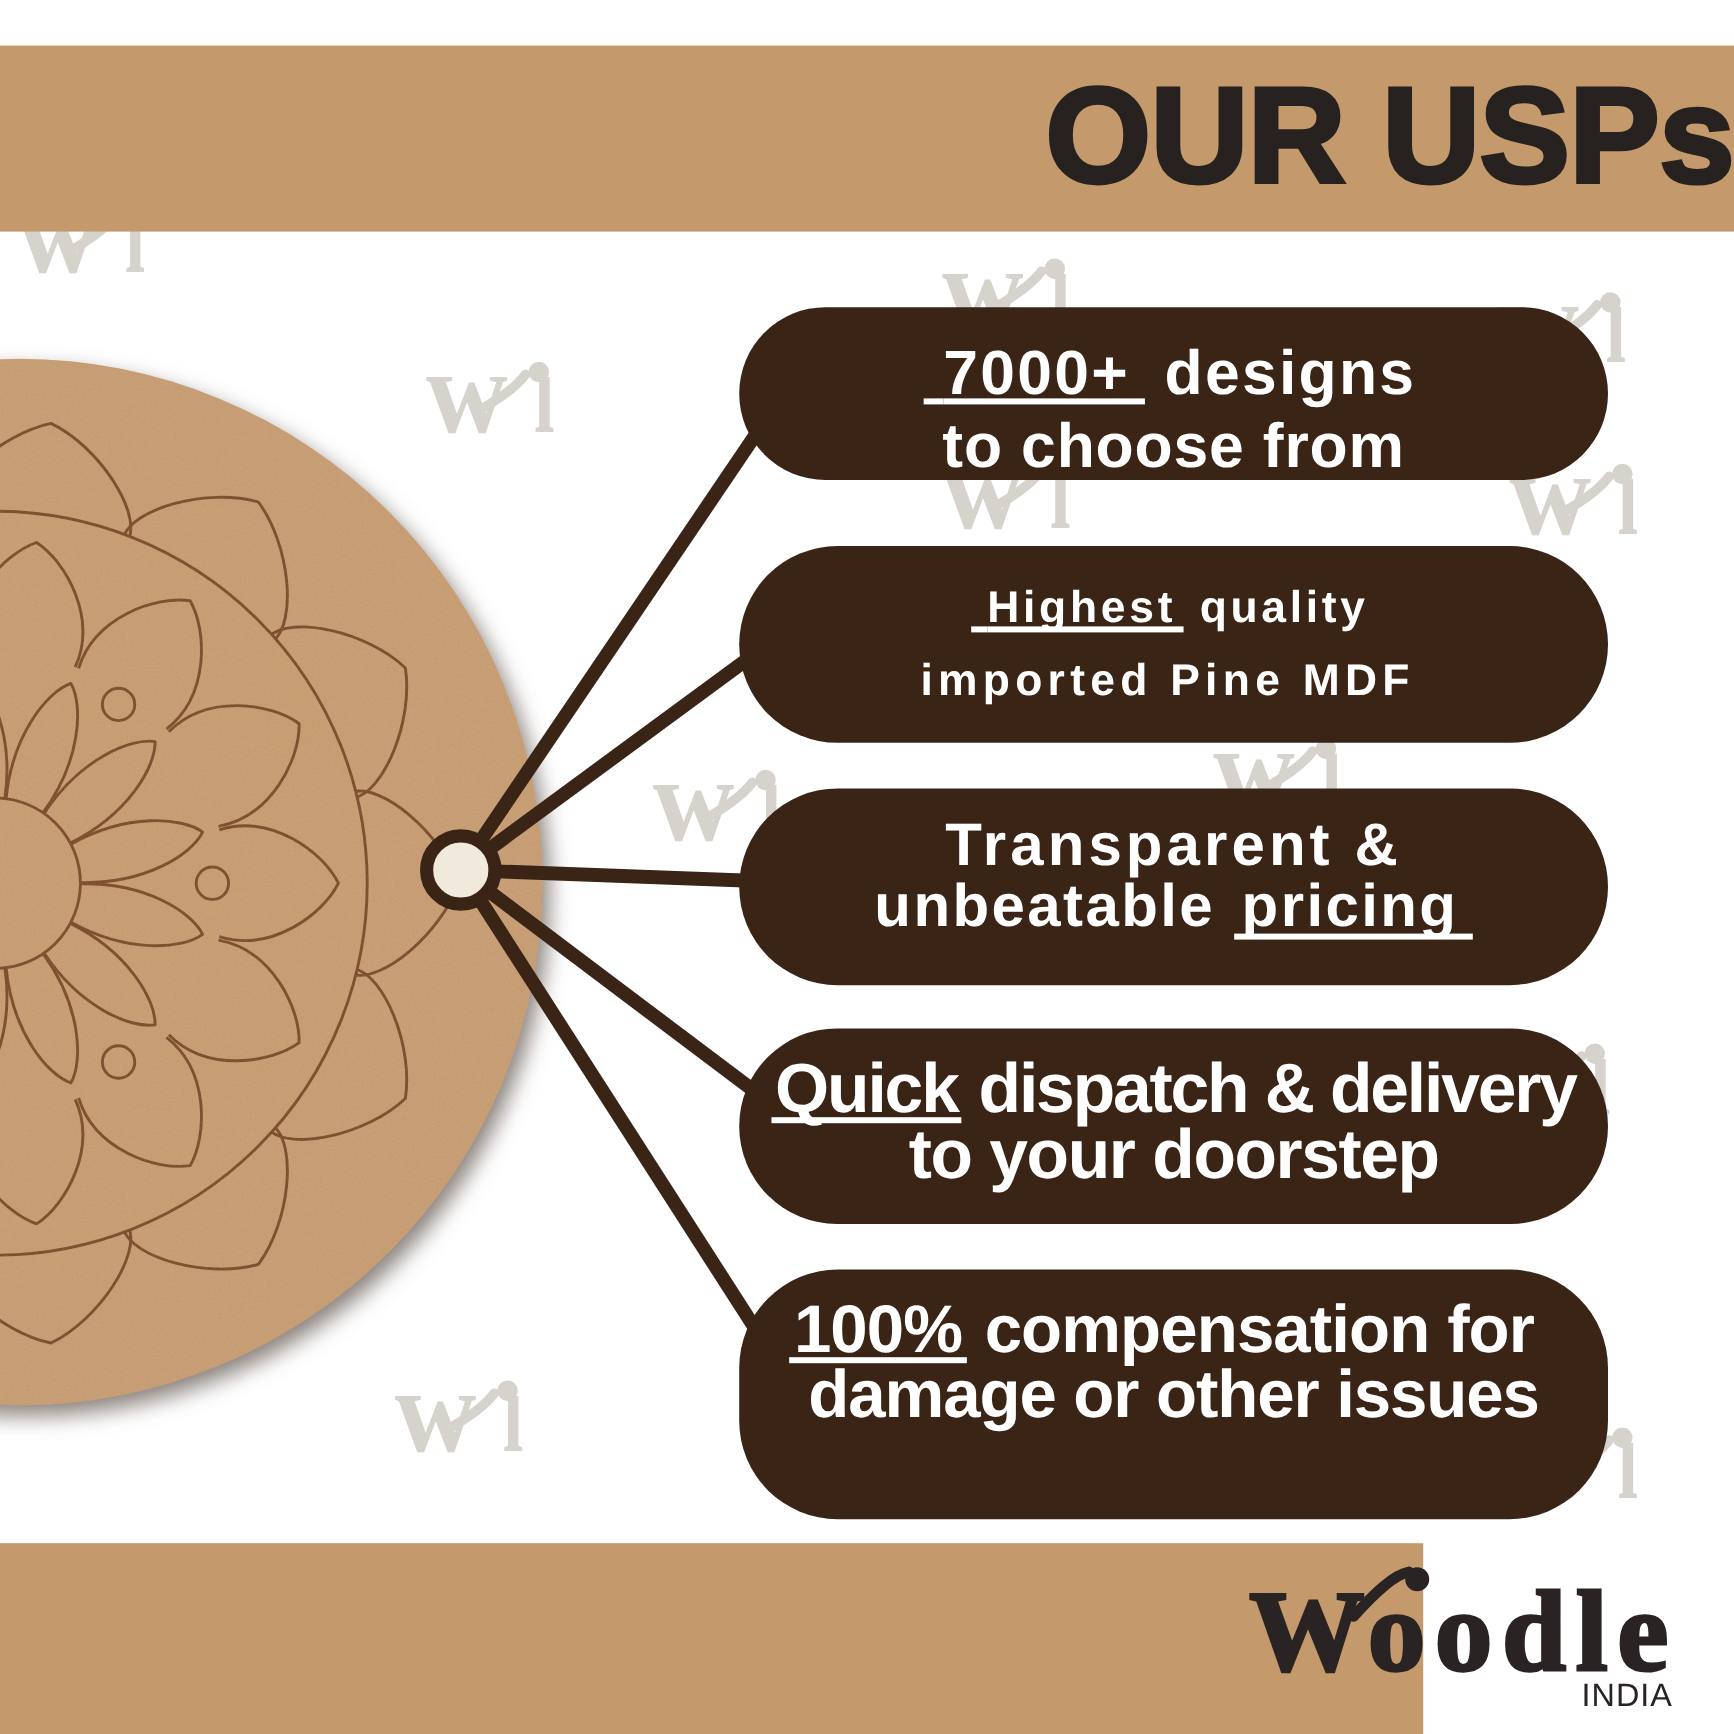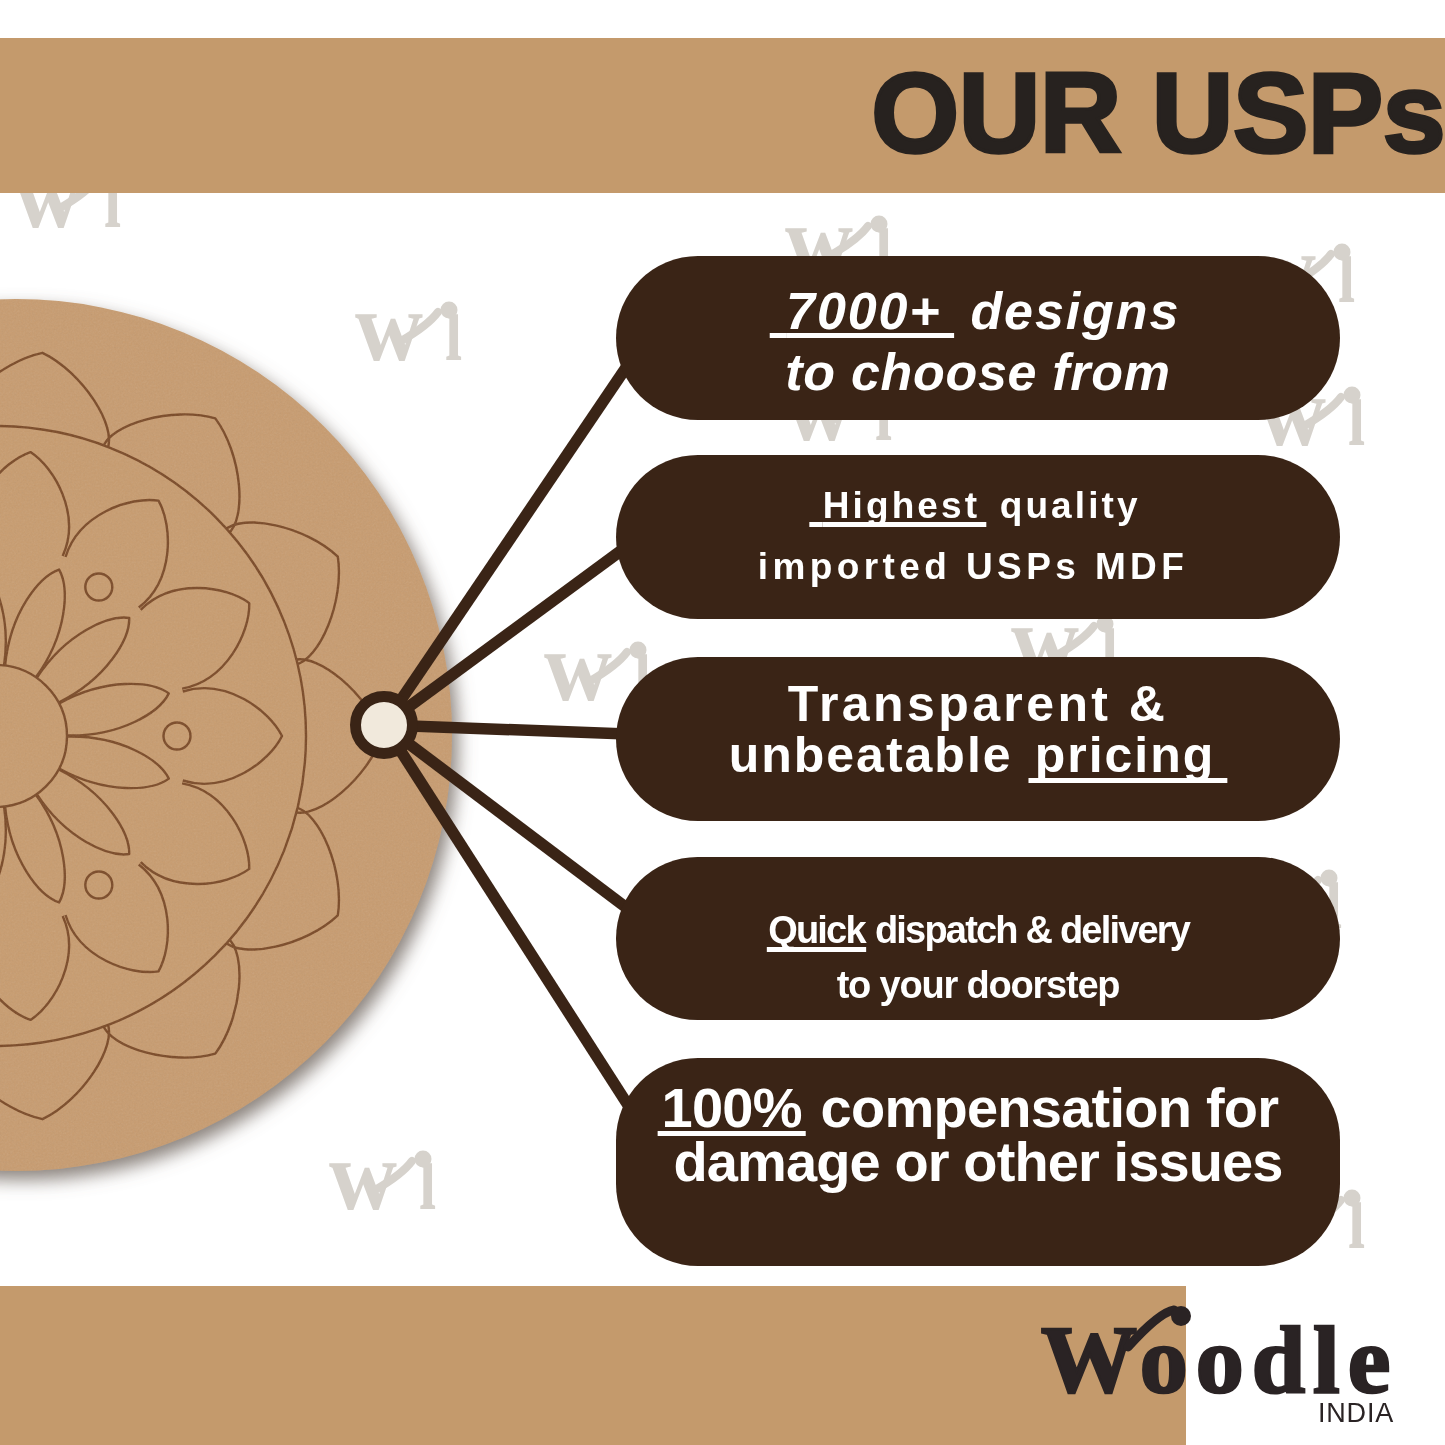--- a/index.html
+++ b/index.html
@@ -97,33 +97,33 @@
       <line x1="384" y1="725" x2="644" y2="1130"></line>
     </g>
 
     <circle cx="384" cy="725" r="28.5" fill="#f1e9dc" stroke="#3a2416" stroke-width="11"></circle>
   </svg>
 
   <div class="banner">
       <span>OUR USPs</span>
     </div>
 
-  <div class="pill" style="top:256px;height:164px;font-size:52px;line-height:61px;padding-top:24.5px;font-style:italic;">
+  <div class="pill" style="top:256px;height:144px;font-size:52px;line-height:61px;padding-top:24.5px;">
     <div style="letter-spacing:1.9px"><u><span style="margin-left:-6px">&nbsp;</span>7000+  </u> designs</div>
     <div style="letter-spacing:0.7px">to choose from</div>
   </div>
   <div class="pill" style="top:455px;height:164px;font-size:37px;line-height:61px;padding-top:19.9px;">
     <div style="letter-spacing:3.1px"><u><span style="margin-left:-6px">&nbsp;</span>Highest </u> quality</div>
-    <div style="letter-spacing:4.4px;padding-right:10px">imported USPs MDF</div>
+    <div style="letter-spacing:4.4px;padding-right:10px">imported Pine MDF</div>
   </div>
   <div class="pill" style="top:657px;height:164px;font-size:50px;line-height:51px;padding-top:22px;">
     <div style="letter-spacing:3.4px">Transparent &amp;</div>
     <div style="letter-spacing:2.0px">unbeatable <u style="text-underline-offset:6px"> pricing </u></div>
   </div>
-  <div class="pill" style="top:857px;height:163px;font-size:38px;line-height:55px;padding-top:46px;">
+  <div class="pill" style="top:857px;height:163px;font-size:58px;line-height:55px;padding-top:23px;">
     <div style="letter-spacing:-1.8px"><u> Quick </u> dispatch &amp; delivery</div>
     <div style="letter-spacing:-1.2px">to your doorstep</div>
   </div>
   <div class="pill" style="top:1058px;height:208px;font-size:56px;line-height:54px;padding-top:22.6px;">
     <div style="letter-spacing:-0.75px;padding-right:20px"><u> 100% </u> compensation for</div>
     <div style="letter-spacing:-0.9px">damage or other issues</div>
   </div>
 
   <div class="footer">
     <svg width="1445" height="159" viewBox="0 1286 1445 159">

